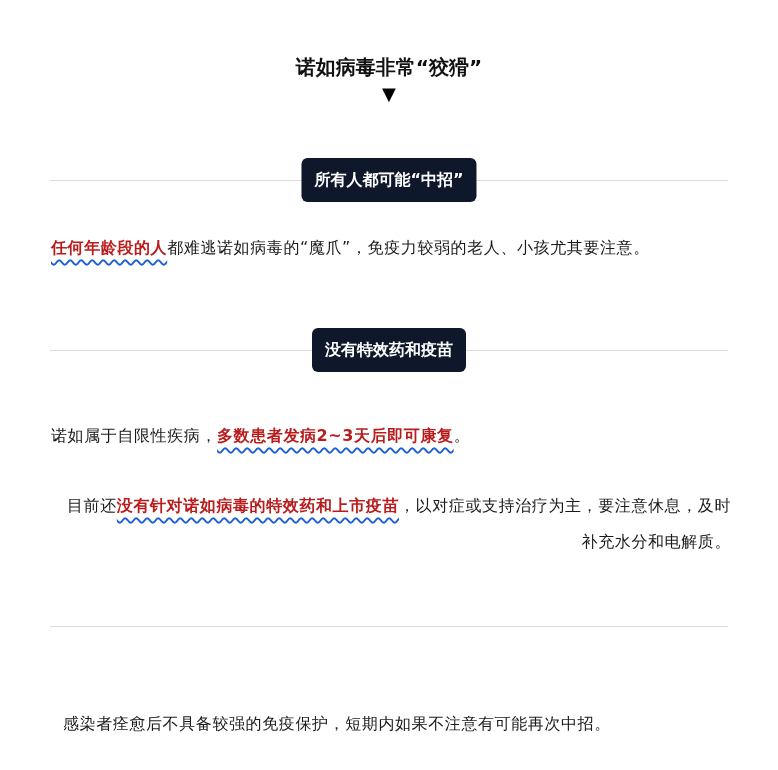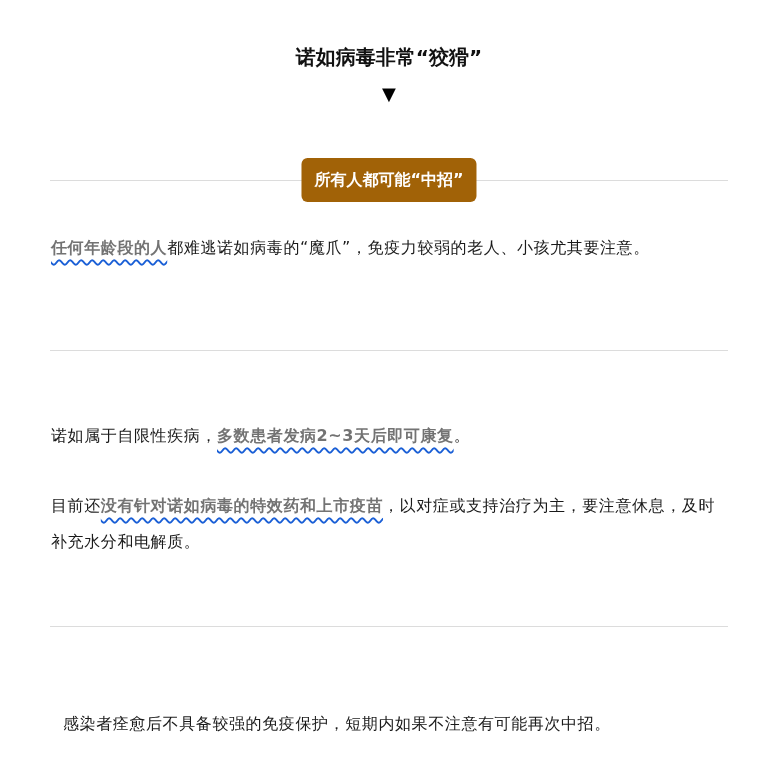--- a/index.html
+++ b/index.html
@@ -2,47 +2,47 @@
 <html><head>
 <meta charset="utf-8">
 <style>
   html, body { margin: 0; padding: 0; background: #ffffff; }
   body {
     width: 778px; height: 770px; position: relative; overflow: hidden;
     font-family: "DejaVu Sans", "Liberation Sans", sans-serif;
     color: #1a1a1a;
   }
   .title {
-    position: absolute; left: 0; width: 778px; top: 44px;
+    position: absolute; left: 0; width: 778px; top: 54px;
     text-align: center; font-size: 20px; font-weight: bold; color: #111;
     letter-spacing: 0px;
   }
   .arrow {
     position: absolute; left: 0; width: 778px; top: 84px;
     text-align: center; font-size: 18px; color: #000; line-height: 20px;
   }
   .section {
     position: absolute; left: 50px; width: 678px; height: 46px;
   }
   .section .rule {
     position: absolute; left: 0; right: 0; top: 22px; height: 1px; background: #dcdcdc;
   }
   .section .badge {
     position: absolute; left: 50%; transform: translateX(-50%); top: 0;
-    background: #a16207; color: #fff; border-radius: 6px;
+    background: #0f172a; color: #fff; border-radius: 6px;
     font-size: 16px; font-weight: bold; white-space: nowrap;
     height: 44px; line-height: 44px; padding: 0 13px;
   }
   .para {
     position: absolute; left: 51px; width: 680px;
     font-size: 16px; line-height: 36px; color: #1a1a1a;
     letter-spacing: 0.6px;
   }
   .hl {
-    font-weight: bold; color: #737373;
+    font-weight: bold; color: #b91c1c;
     text-decoration: underline wavy #1a5fd6;
     text-decoration-thickness: 1.5px;
     text-underline-offset: 6px;
   }
 </style>
 </head>
 <body>
 
 <div class="title">诺如病毒非常“狡猾”</div>
 <div class="arrow">▼</div>
@@ -50,25 +50,26 @@
 <div class="section" style="top:158px;">
   <div class="rule"></div>
   <div class="badge">所有人都可能“中招”</div>
 </div>
 <p class="para" style="top:230px; margin:0;">
   <span class="hl">任何年龄段的人</span><span>都难逃诺如病毒的“魔爪”，免疫力较弱的老人、小孩尤其要注意。</span>
 </p>
 
 <div class="section" style="top:328px;">
   <div class="rule"></div>
+  <div class="badge">没有特效药和疫苗</div>
 </div>
 <p class="para" style="top:418px; margin:0;">
   <span>诺如属于自限性疾病，</span><span class="hl">多数患者发病2~3天后即可康复</span><span>。</span>
 </p>
-<p class="para" style="top:488px; margin:0;">
+<p class="para" style="top:488px; margin:0;text-align:right;">
   <span>目前还</span><span class="hl">没有针对诺如病毒的特效药和上市疫苗</span><span>，以对症或支持治疗为主，要注意休息，及时补充水分和电解质。</span>
 </p>
 
 <div class="section" style="top:604px;">
   <div class="rule"></div>
 </div>
 <p class="para" style="top:694px; margin:12px;">
   <span>感染者痊愈后不具备较强的免疫保护，短期内如果不注意有可能再次中招。</span>
 </p>
 

